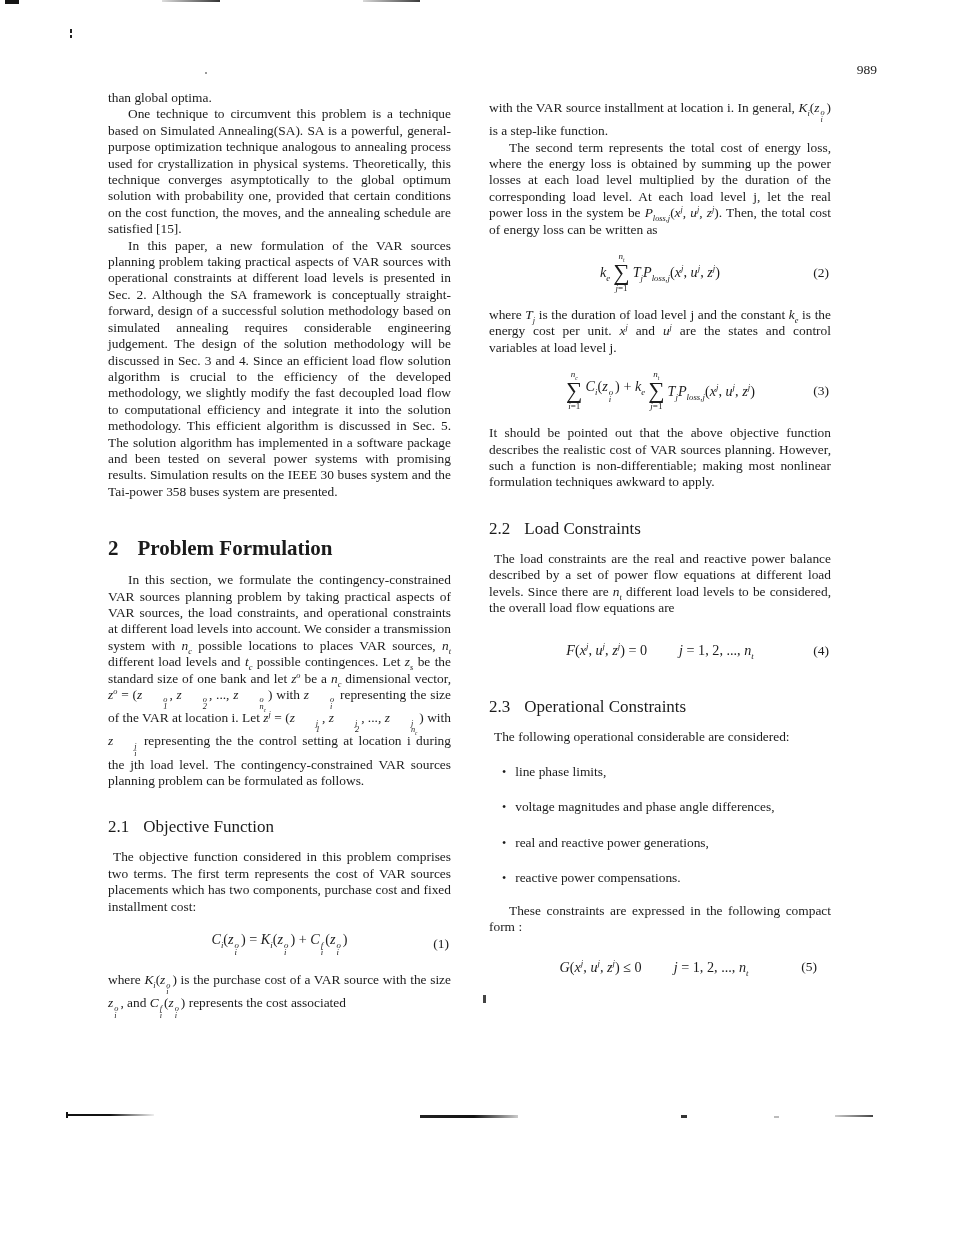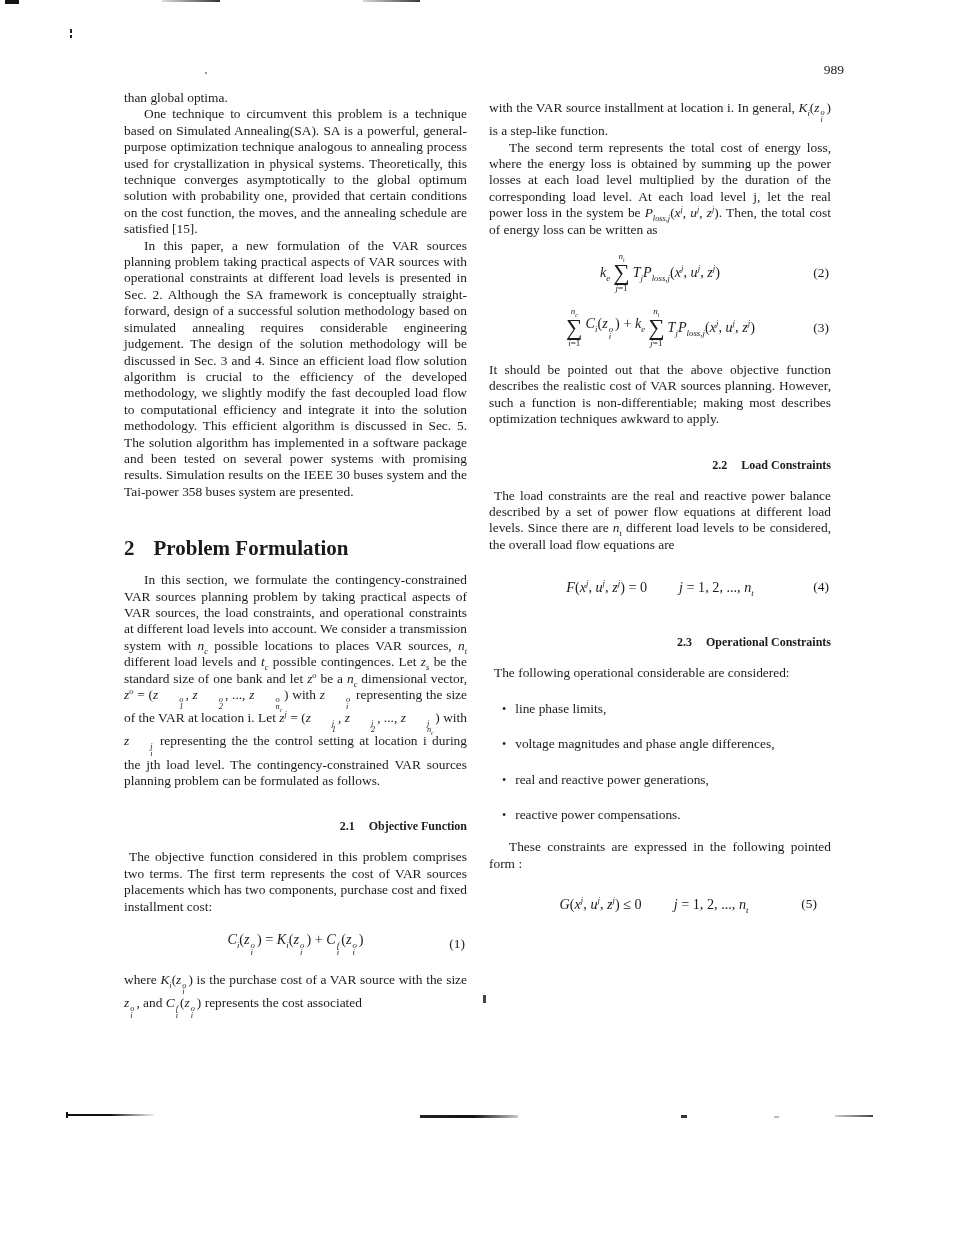--- a/index.html
+++ b/index.html
@@ -2,30 +2,30 @@
 <html><head>
 <meta charset="utf-8">
 <style>
   html,body{margin:0;padding:0;}
   body{
     width:959px;height:1237px;position:relative;overflow:hidden;
     background:#ffffff;color:#1b1b1b;
     font-family:"Liberation Serif", serif;
   }
   .col{position:absolute;text-align:justify;font-size:13.4px;line-height:16.4px;}
-  #left-col{left:124px;top:90px;width:343px;}
+  #left-col{left:108px;top:90px;width:343px;}
   #right-col{left:489px;top:100px;width:342px;}
   p{margin:0;padding:0;}
   .ind{text-indent:20px;}
   .ind-sm{text-indent:5px;}
   .sec-h1{font-size:21px;line-height:24px;font-weight:bold;margin:36px 0 12px 0;text-align:left;}
   .sec-h1 .num{display:inline-block;margin-right:19px;}
-  .sec-h2{font-size:12px;line-height:19px;font-weight:bold;margin:28px 0 13px 0;text-align:right;}
+  .sec-h2{font-size:17px;line-height:19px;font-weight:normal;margin:28px 0 13px 0;text-align:left;}
   .sec-h2 .num{display:inline-block;margin-right:14px;}
-  .page-number{position:absolute;top:62px;left:802px;width:42px;text-align:right;font-size:13.5px;}
+  .page-number{position:absolute;top:62px;left:835px;width:42px;text-align:right;font-size:13.5px;}
   sub,sup{font-size:0.62em;line-height:0;}
   
   .ss{display:inline-flex;flex-direction:column;align-items:flex-start;vertical-align:-0.42em;
       line-height:0.85;font-size:0.62em;margin:0 2px 0 1px;font-style:italic;}
   .ss .t,.ss .b{display:block;}
   .ss .b{margin-top:-0.05em;}
   
   .equation{position:relative;margin:16px 0;font-size:14.2px;min-height:20px;
             display:flex;align-items:center;justify-content:center;text-align:center;}
   .eq-body{display:inline-flex;align-items:center;gap:2px;}
@@ -165,20 +165,21 @@
         <span class="sum">
           <span class="lim top"><i>n<sub>t</sub></i></span>
           <span class="sigma">∑</span>
           <span class="lim bot"><i>j</i>=1</span>
         </span>
         <span><i>T<sub>j</sub></i><i>P<sub>loss,j</sub></i>(<i>x<sup>j</sup></i>, <i>u<sup>j</sup></i>, <i>z<sup>j</sup></i>)</span>
     </span>
     <span class="eq-num">(2)</span>
   </div>
 
+  <p>where <i>T<sub>j</sub></i> is the duration of load level j and the constant <i>k<sub>e</sub></i> is the energy cost per unit. <i>x<sup>j</sup></i> and <i>u<sup>j</sup></i> are the states and control variables at load level j.</p>
 
 
   <div class="equation eq-tall">
     <span class="eq-body">
       <span class="sum">
           <span class="lim top"><i>n<sub>c</sub></i></span>
           <span class="sigma">∑</span>
           <span class="lim bot"><i>i</i>=1</span>
         </span>
         <span><i>C<sub>i</sub></i>(<i>z</i><span class="ss">
@@ -188,21 +189,21 @@
         <span class="sum">
           <span class="lim top"><i>n<sub>t</sub></i></span>
           <span class="sigma">∑</span>
           <span class="lim bot"><i>j</i>=1</span>
         </span>
         <span><i>T<sub>j</sub></i><i>P<sub>loss,j</sub></i>(<i>x<sup>j</sup></i>, <i>u<sup>j</sup></i>, <i>z<sup>j</sup></i>)</span>
     </span>
     <span class="eq-num">(3)</span>
   </div>
 
-  <p>It should be pointed out that the above objective function describes the realistic cost of VAR sources planning. However, such a function is non-differentiable; making most describes optimization techniques awkward to apply.</p>
+  <p>It should be pointed out that the above objective function describes the realistic cost of VAR sources planning. However, such a function is non-differentiable; making most nonlinear formulation techniques awkward to apply.</p>
 
   <h3 class="sec-h2"><span class="num">2.2</span><span>Load Constraints</span></h3>
 
   <p class="ind-sm">The load constraints are the real and reactive power balance described by a set of power flow equations at different load levels. Since there are <i>n<sub>t</sub></i> different load levels to be considered, the overall load flow equations are</p>
 
   <div class="equation eq-cond" style="margin:24px 0 30px 0;">
     <span class="eq-body">
       <span><i>F</i>(<i>x<sup>j</sup></i>, <i>u<sup>j</sup></i>, <i>z<sup>j</sup></i>) = 0</span>
       <span><i>j</i> = 1, 2, ..., <i>n<sub>t</sub></i></span>
     </span>
@@ -225,21 +226,21 @@
     <div class="bullet-item">
         <span class="dot">•</span>
         <span>real and reactive power generations,</span>
       </div>
     <div class="bullet-item">
         <span class="dot">•</span>
         <span>reactive power compensations.</span>
       </div>
   </div>
 
-  <p class="ind" style="margin-top:16px;">These constraints are expressed in the following pointed form :</p>
+  <p class="ind" style="margin-top:16px;">These constraints are expressed in the following compact form :</p>
 
   <div class="equation eq-cond" style="margin:22px 12px 0 0;">
     <span class="eq-body">
       <span><i>G</i>(<i>x<sup>j</sup></i>, <i>u<sup>j</sup></i>, <i>z<sup>j</sup></i>) ≤ 0</span>
       <span><i>j</i> = 1, 2, ..., <i>n<sub>t</sub></i></span>
     </span>
     <span class="eq-num">(5)</span>
   </div>
 
 </div>

